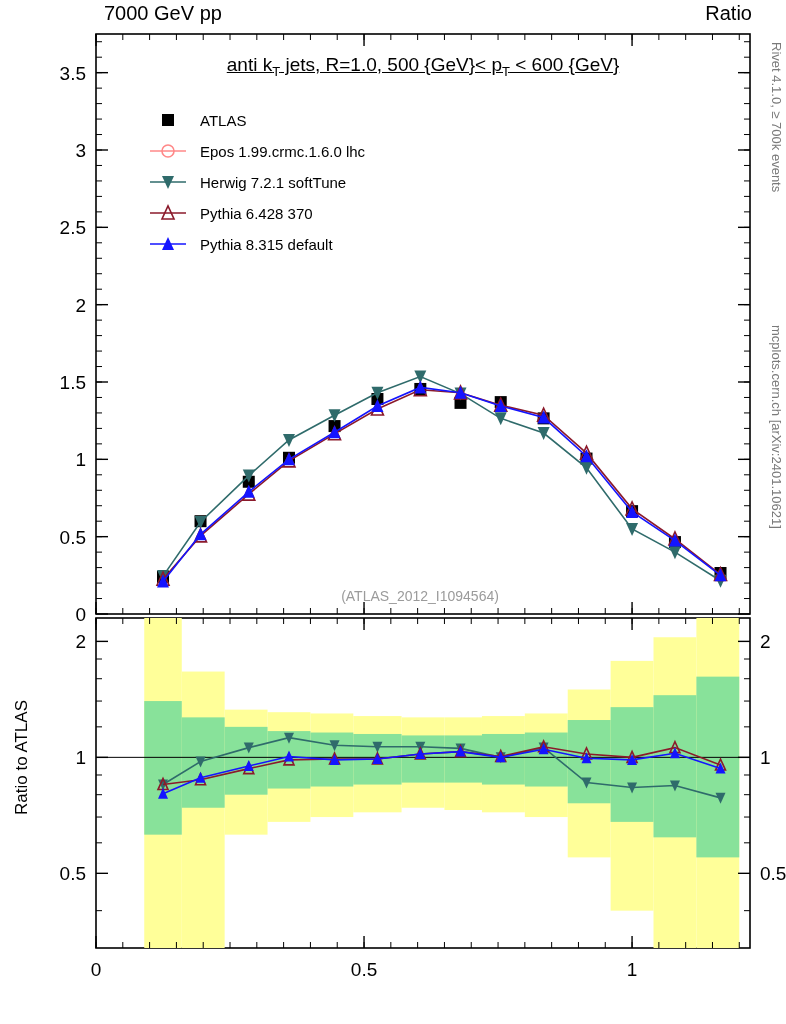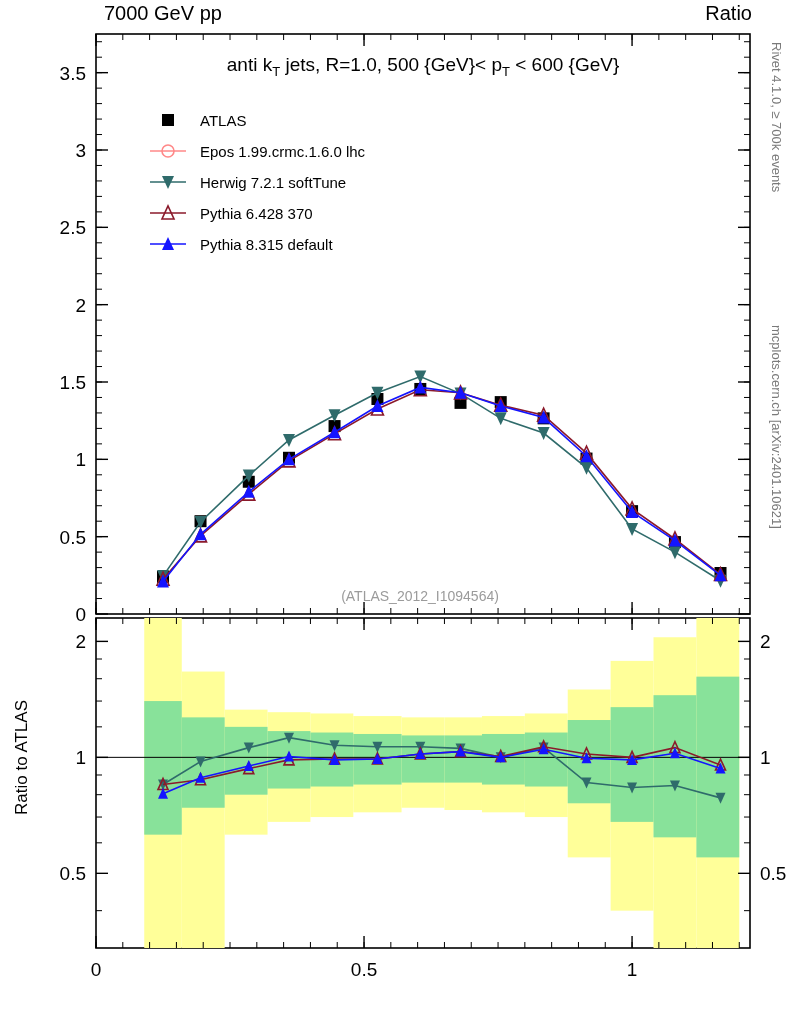--- a/index.html
+++ b/index.html
@@ -459,19 +459,19 @@
             <line x1="150" x2="186" y1="244" y2="244" stroke="#1414ff" stroke-width="1.6"></line>
             <polygon points="162,250 174,250 168,237" fill="#1414ff"></polygon>
             <text x="200" y="250" font-size="15" font-family="&quot;Liberation Sans&quot;, sans-serif" fill="#000">Pythia 8.315 default</text>
           </g>
         </g>
 
       <text id="watermark-text" class="watermark" x="420" y="601" text-anchor="middle">(ATLAS_2012_I1094564)</text>
     </svg>
   </div>
 
-  <div class="abs" style="left:96px;top:54px;width:654px;text-align:center;font-size:19px;">
+  <div class="abs" style="left:96px;top:54px;width:654px;text-align:center;font-size:19px;text-decoration:underline;">
     <span>anti k</span><sub style="font-size:13px;">T</sub><span> jets, R=1.0,  500 {GeV}&lt; p</span><sub style="font-size:13px;">T</sub><span> &lt; 600 {GeV}</span>
   </div>
 
   <div class="abs" style="left:12px;top:700px;font-size:17px;writing-mode:vertical-rl;transform:rotate(180deg);white-space:nowrap;">Ratio to ATLAS</div>
 
 </div>
 
 </body></html>

